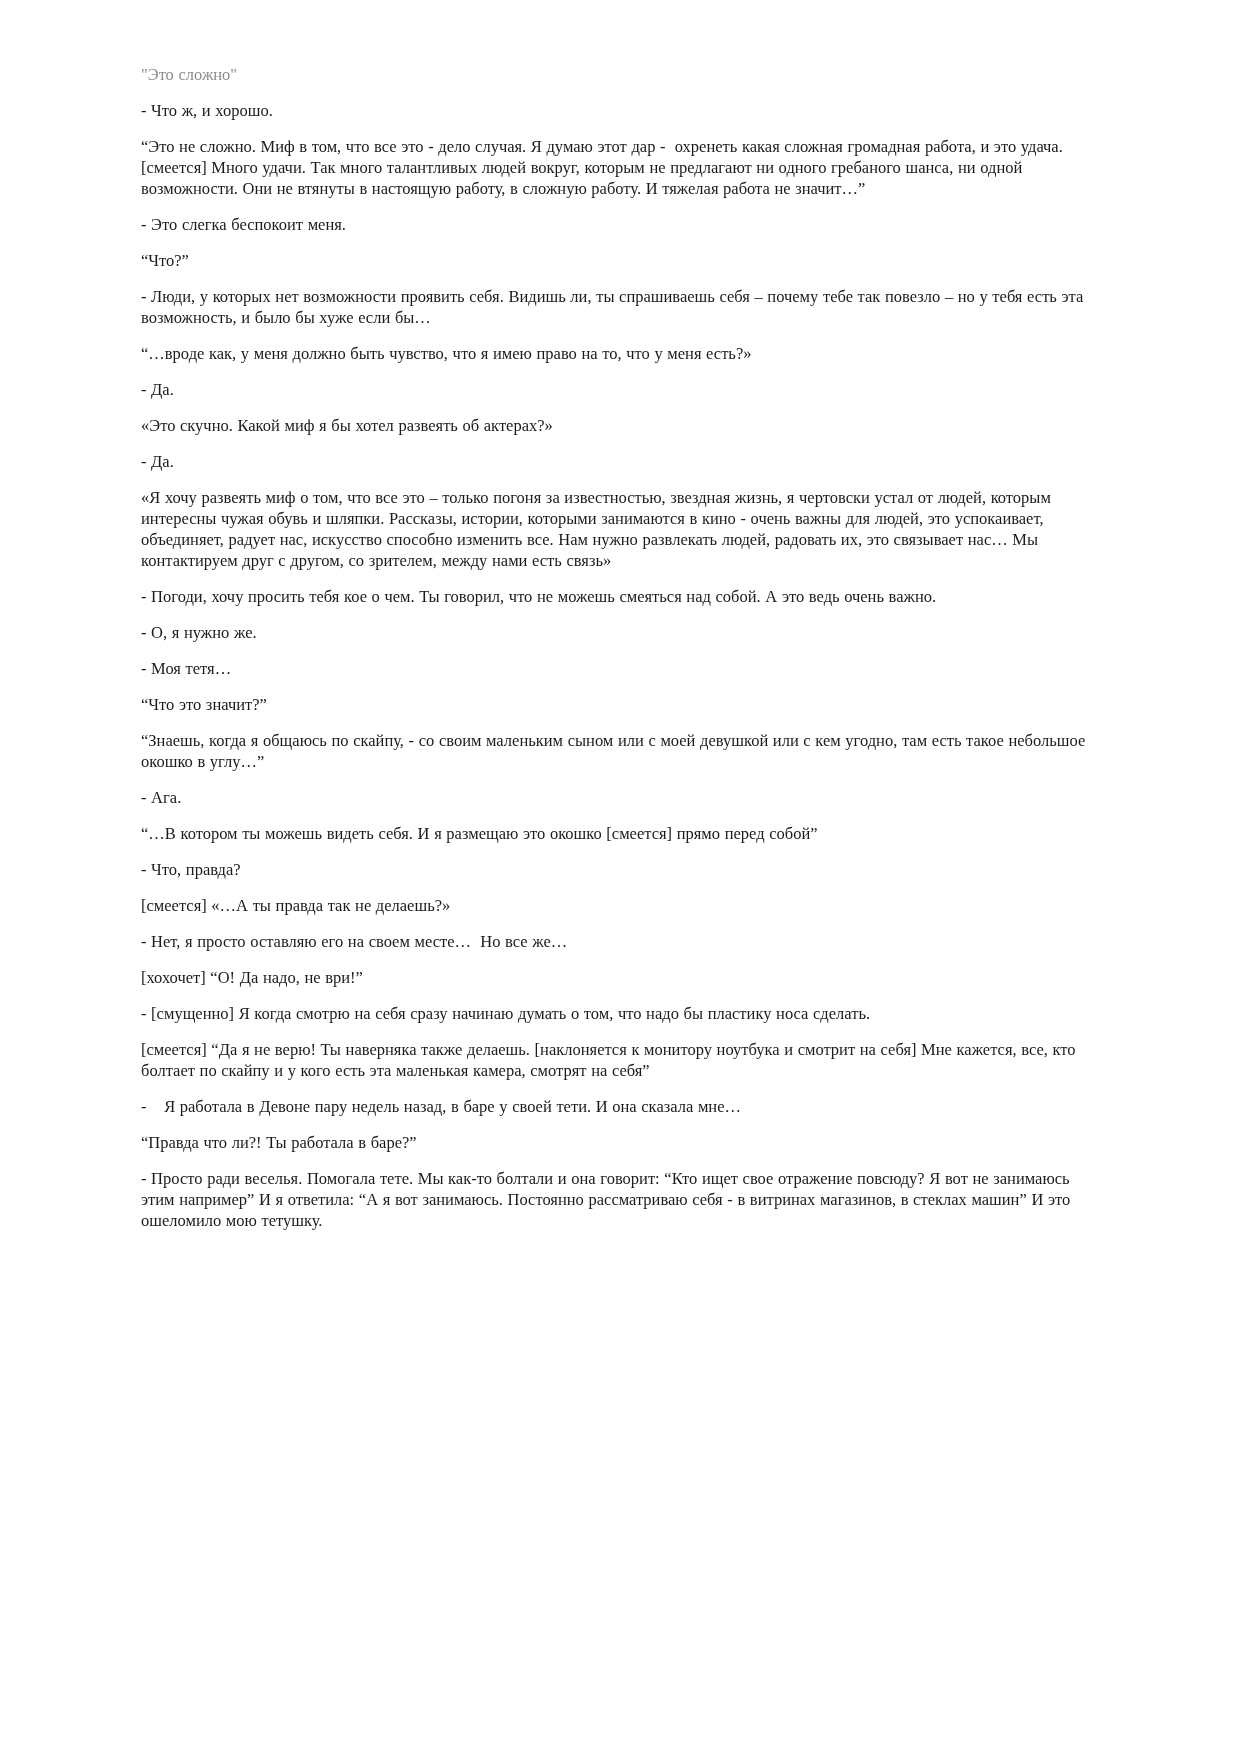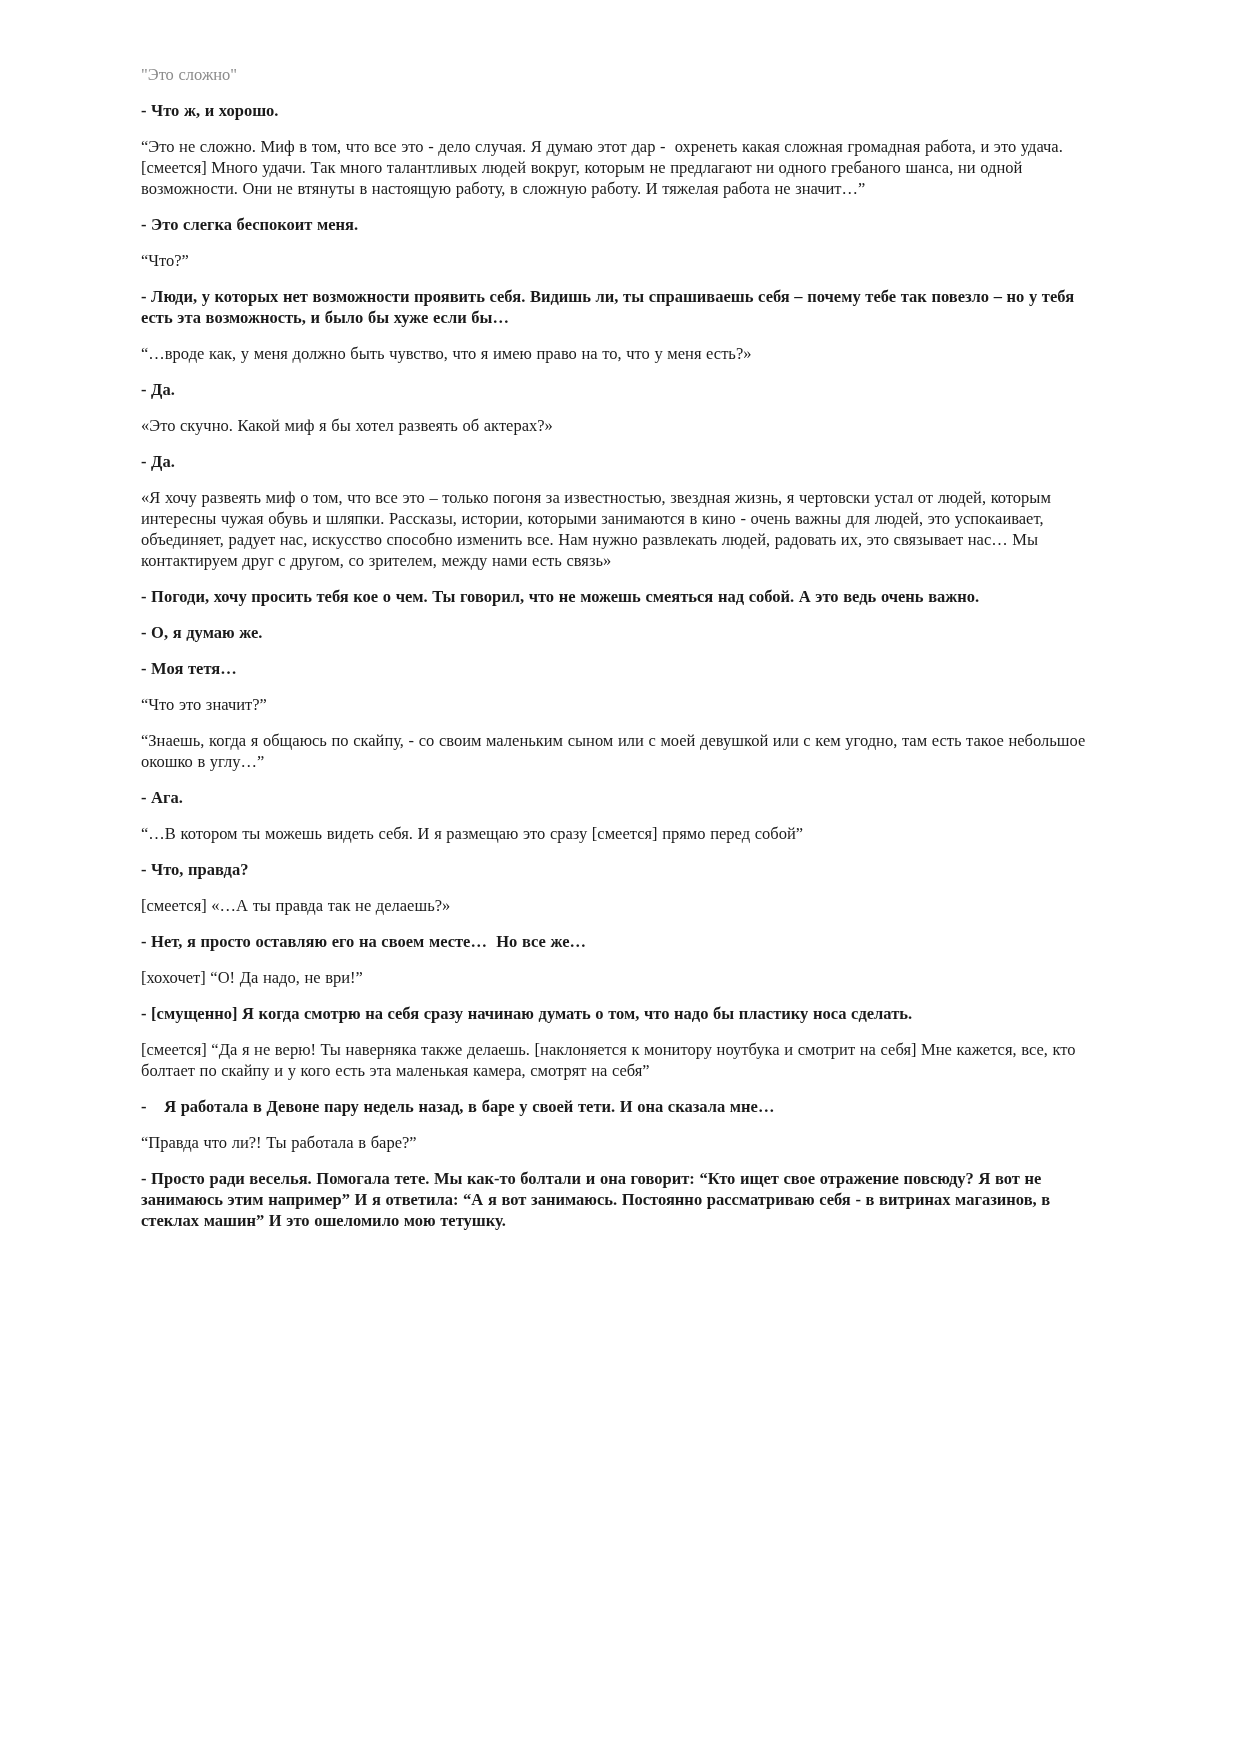--- a/index.html
+++ b/index.html
@@ -23,46 +23,46 @@
     width: 958px;
   }
   .para {
     margin: 0 0 15px 0;
     font-size: 16.5px;
     line-height: 21px;
     white-space: pre-wrap;
     tab-size: 5;
     word-spacing: 0.5px;
   }
-  .para.bold { font-weight: 700; }
+  .para.bold { font-weight: 400; }
   .para.faint { color: #8c8c8c; }
 </style>
 </head>
 <body>
 
 <div class="page">
   <div class="content">
       <p class="para faint">"Это сложно"</p>
       <p class="para bold">- Что ж, и хорошо.</p>
       <p class="para normal">“Это не сложно. Миф в том, что все это - дело случая. Я думаю этот дар -  охренеть какая сложная громадная работа, и это удача. [смеется] Много удачи. Так много талантливых людей вокруг, которым не предлагают ни одного гребаного шанса, ни одной возможности. Они не втянуты в настоящую работу, в сложную работу. И тяжелая работа не значит…”</p>
       <p class="para bold">- Это слегка беспокоит меня.</p>
       <p class="para normal">“Что?”</p>
       <p class="para bold">- Люди, у которых нет возможности проявить себя. Видишь ли, ты спрашиваешь себя – почему тебе так повезло – но у тебя есть эта возможность, и было бы хуже если бы…</p>
       <p class="para normal">“…вроде как, у меня должно быть чувство, что я имею право на то, что у меня есть?»</p>
       <p class="para bold">- Да.</p>
       <p class="para normal">«Это скучно. Какой миф я бы хотел развеять об актерах?»</p>
       <p class="para bold">- Да.</p>
       <p class="para normal">«Я хочу развеять миф о том, что все это – только погоня за известностью, звездная жизнь, я чертовски устал от людей, которым интересны чужая обувь и шляпки. Рассказы, истории, которыми занимаются в кино - очень важны для людей, это успокаивает, объединяет, радует нас, искусство способно изменить все. Нам нужно развлекать людей, радовать их, это связывает нас… Мы контактируем друг с другом, со зрителем, между нами есть связь»</p>
       <p class="para bold">- Погоди, хочу просить тебя кое о чем. Ты говорил, что не можешь смеяться над собой. А это ведь очень важно.</p>
-      <p class="para bold">- О, я думаю же.</p>
+      <p class="para bold">- О, я нужно же.</p>
       <p class="para bold">- Моя тетя…</p>
       <p class="para normal">“Что это значит?”</p>
       <p class="para normal">“Знаешь, когда я общаюсь по скайпу, - со своим маленьким сыном или с моей девушкой или с кем угодно, там есть такое небольшое окошко в углу…”</p>
       <p class="para bold">- Ага.</p>
-      <p class="para normal">“…В котором ты можешь видеть себя. И я размещаю это сразу [смеется] прямо перед собой”</p>
+      <p class="para normal">“…В котором ты можешь видеть себя. И я размещаю это окошко [смеется] прямо перед собой”</p>
       <p class="para bold">- Что, правда?</p>
       <p class="para normal">[смеется] «…А ты правда так не делаешь?»</p>
       <p class="para bold">- Нет, я просто оставляю его на своем месте…  Но все же…</p>
       <p class="para normal">[хохочет] “О! Да надо, не ври!”</p>
       <p class="para bold">- [смущенно] Я когда смотрю на себя сразу начинаю думать о том, что надо бы пластику носа сделать.</p>
       <p class="para normal">[смеется] “Да я не верю! Ты наверняка также делаешь. [наклоняется к монитору ноутбука и смотрит на себя] Мне кажется, все, кто болтает по скайпу и у кого есть эта маленькая камера, смотрят на себя”</p>
       <p class="para bold">-	Я работала в Девоне пару недель назад, в баре у своей тети. И она сказала мне…</p>
       <p class="para normal">“Правда что ли?! Ты работала в баре?”</p>
       <p class="para bold">- Просто ради веселья. Помогала тете. Мы как-то болтали и она говорит: “Кто ищет свое отражение повсюду? Я вот не занимаюсь этим например” И я ответила: “А я вот занимаюсь. Постоянно рассматриваю себя - в витринах магазинов, в стеклах машин” И это ошеломило мою тетушку.</p>
     </div>

